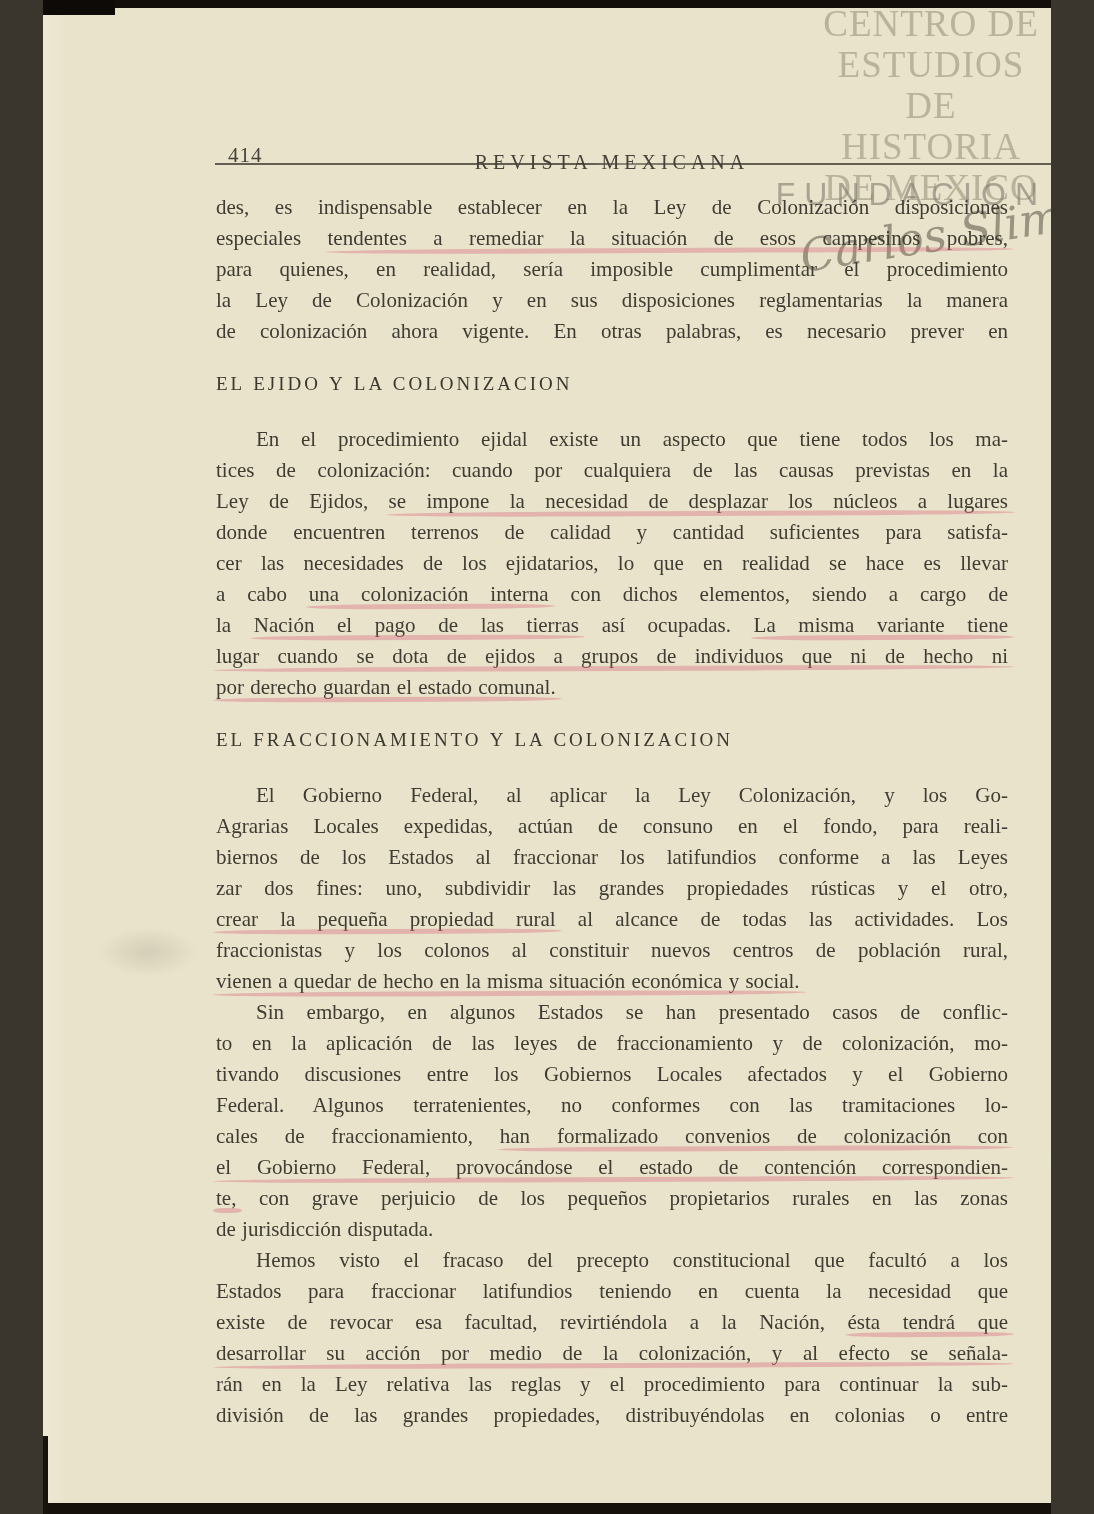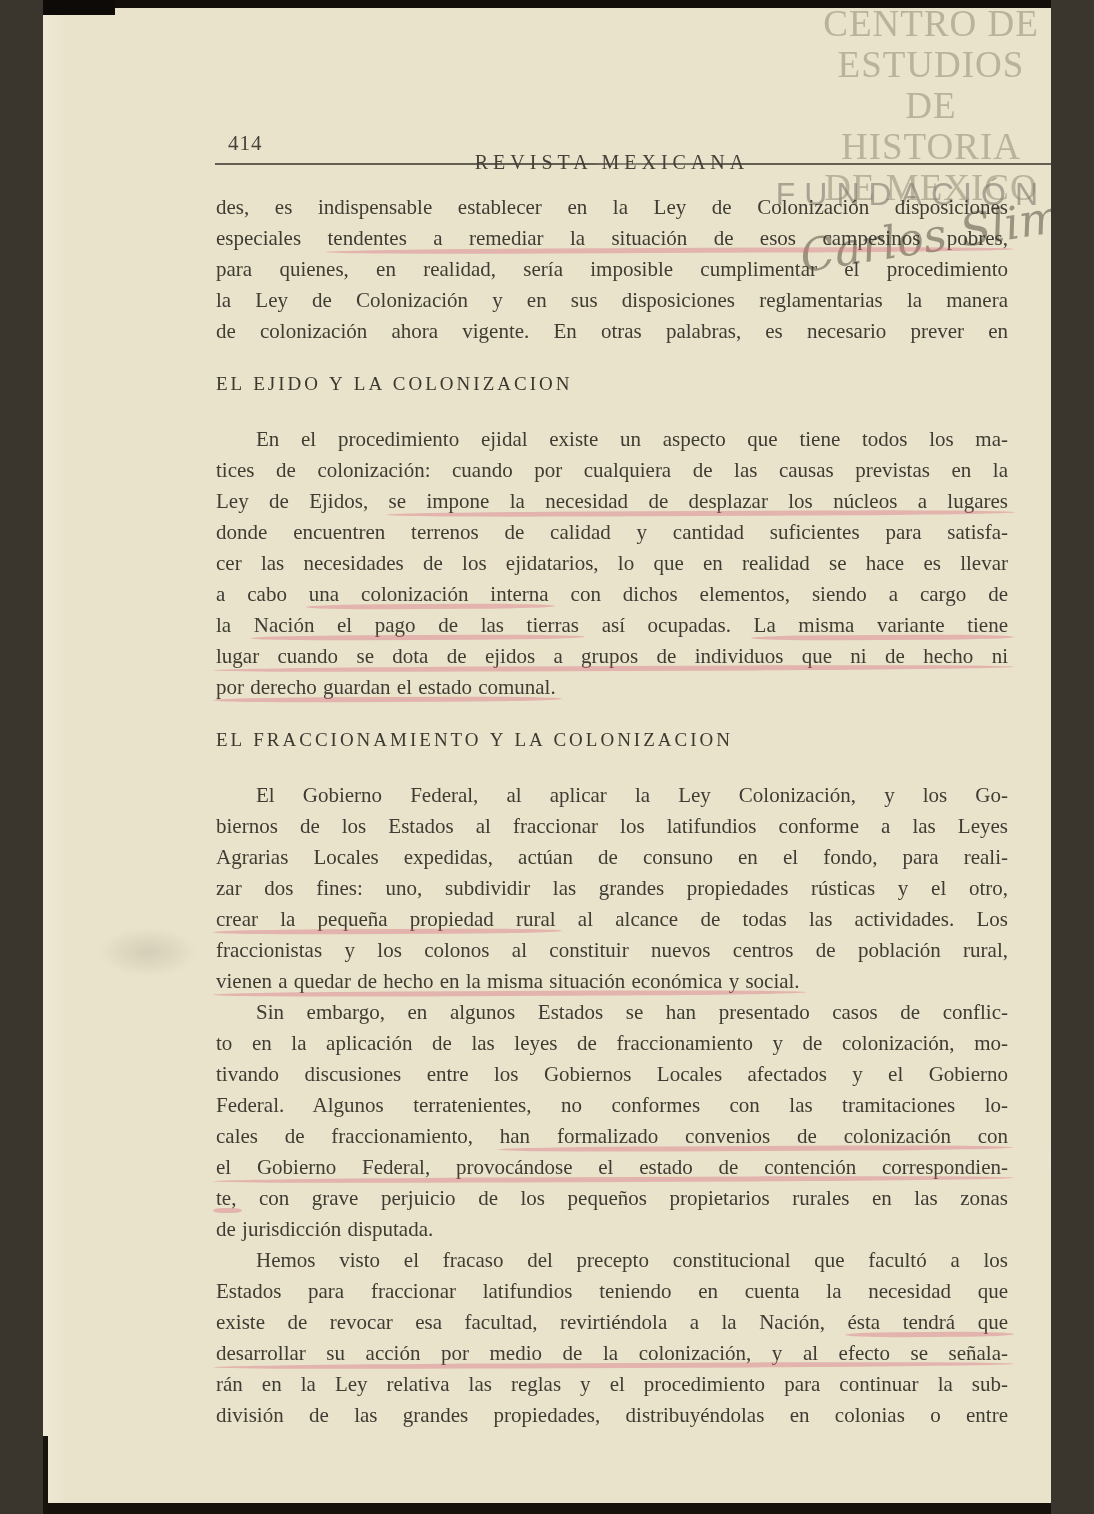--- a/index.html
+++ b/index.html
@@ -17,21 +17,21 @@
       #eae3cb;
   }
   
   .bar-top   { position:absolute; top:0; left:0; width:100%; height:8px; background:#130e09; }
   .corner-tl { position:absolute; top:0; left:0; width:72px; height:15px; background:#0d0a07; }
   .bar-bottom{ position:absolute; bottom:0; left:0; width:100%; height:11px; background:#16110b; }
   .edge-bl   { position:absolute; bottom:0; left:0; width:5px; height:78px; background:#18130d; }
 
   
   .pagehead { position:absolute; top:131px; left:173px; width:792px; height:30px; color:#45423a; }
-  .pnum { position:absolute; left:12px; top:0; font-size:21px; letter-spacing:1px; }
+  .pnum { position:absolute; left:12px; top:12px; font-size:21px; letter-spacing:1px; }
   .journal { display:block; text-align:center; font-size:20px; letter-spacing:5px;margin-top:20px; }
   .rule { position:absolute; top:163px; left:172px; width:901px; height:2px;
           background:linear-gradient(to right, rgba(66,62,52,.8) 42%, rgba(66,62,52,.55) 45%, rgba(66,62,52,.8) 58%); }
 
   
   .wm { position:absolute; top:3px; right:2px; width:236px; text-align:center;
         font-size:37px; line-height:41px; letter-spacing:1px;
         color:rgba(146,141,117,.55); pointer-events:none; }
   .fundacion { position:absolute; top:176px; right:4px;
         font-family:"Liberation Sans", sans-serif; font-size:32px; letter-spacing:9px;
@@ -101,22 +101,22 @@
         <div class="line"><span>donde encuentren terrenos de calidad y cantidad suficientes para satisfa-</span></div>
         <div class="line"><span>cer las necesidades de los ejidatarios, lo que en realidad se hace es llevar</span></div>
         <div class="line"><span>a cabo </span><span class="hl">una colonización interna</span><span> con dichos elementos, siendo a cargo de</span></div>
         <div class="line"><span>la </span><span class="hl">Nación el pago de las tierras</span><span> así ocupadas.  </span><span class="hl">La misma variante tiene</span></div>
         <div class="line"><span class="hl">lugar cuando se dota de ejidos a grupos de individuos que ni de hecho ni</span></div>
         <div class="line last"><span class="hl">por derecho guardan el estado comunal.</span></div>
       </div>
       <div class="heading">EL FRACCIONAMIENTO Y LA COLONIZACION</div>
       <div class="paragraph">
         <div class="line indent"><span>El Gobierno Federal, al aplicar la Ley  Colonización, y los Go-</span></div>
+        <div class="line"><span>Agrarias Locales expedidas, actúan de consuno en el fondo, para reali-</span></div>
         <div class="line"><span>biernos de los Estados al fraccionar los latifundios conforme a las Leyes</span></div>
-        <div class="line"><span>Agrarias Locales expedidas, actúan de consuno en el fondo, para reali-</span></div>
         <div class="line"><span>zar dos fines: uno, subdividir las grandes propiedades rústicas y el otro,</span></div>
         <div class="line"><span class="hl">crear la pequeña propiedad rural</span><span> al alcance de todas las actividades.  Los</span></div>
         <div class="line"><span>fraccionistas y los colonos al constituir nuevos centros de población rural,</span></div>
         <div class="line last"><span class="hl">vienen a quedar de hecho en la misma situación económica y social.</span></div>
       </div>
       <div class="paragraph">
         <div class="line indent"><span>Sin embargo, en algunos Estados se han presentado casos de conflic-</span></div>
         <div class="line"><span>to en la aplicación de las leyes de fraccionamiento y de colonización, mo-</span></div>
         <div class="line"><span>tivando discusiones entre los Gobiernos Locales afectados y el Gobierno</span></div>
         <div class="line"><span>Federal.  Algunos terratenientes, no conformes con las tramitaciones lo-</span></div>

